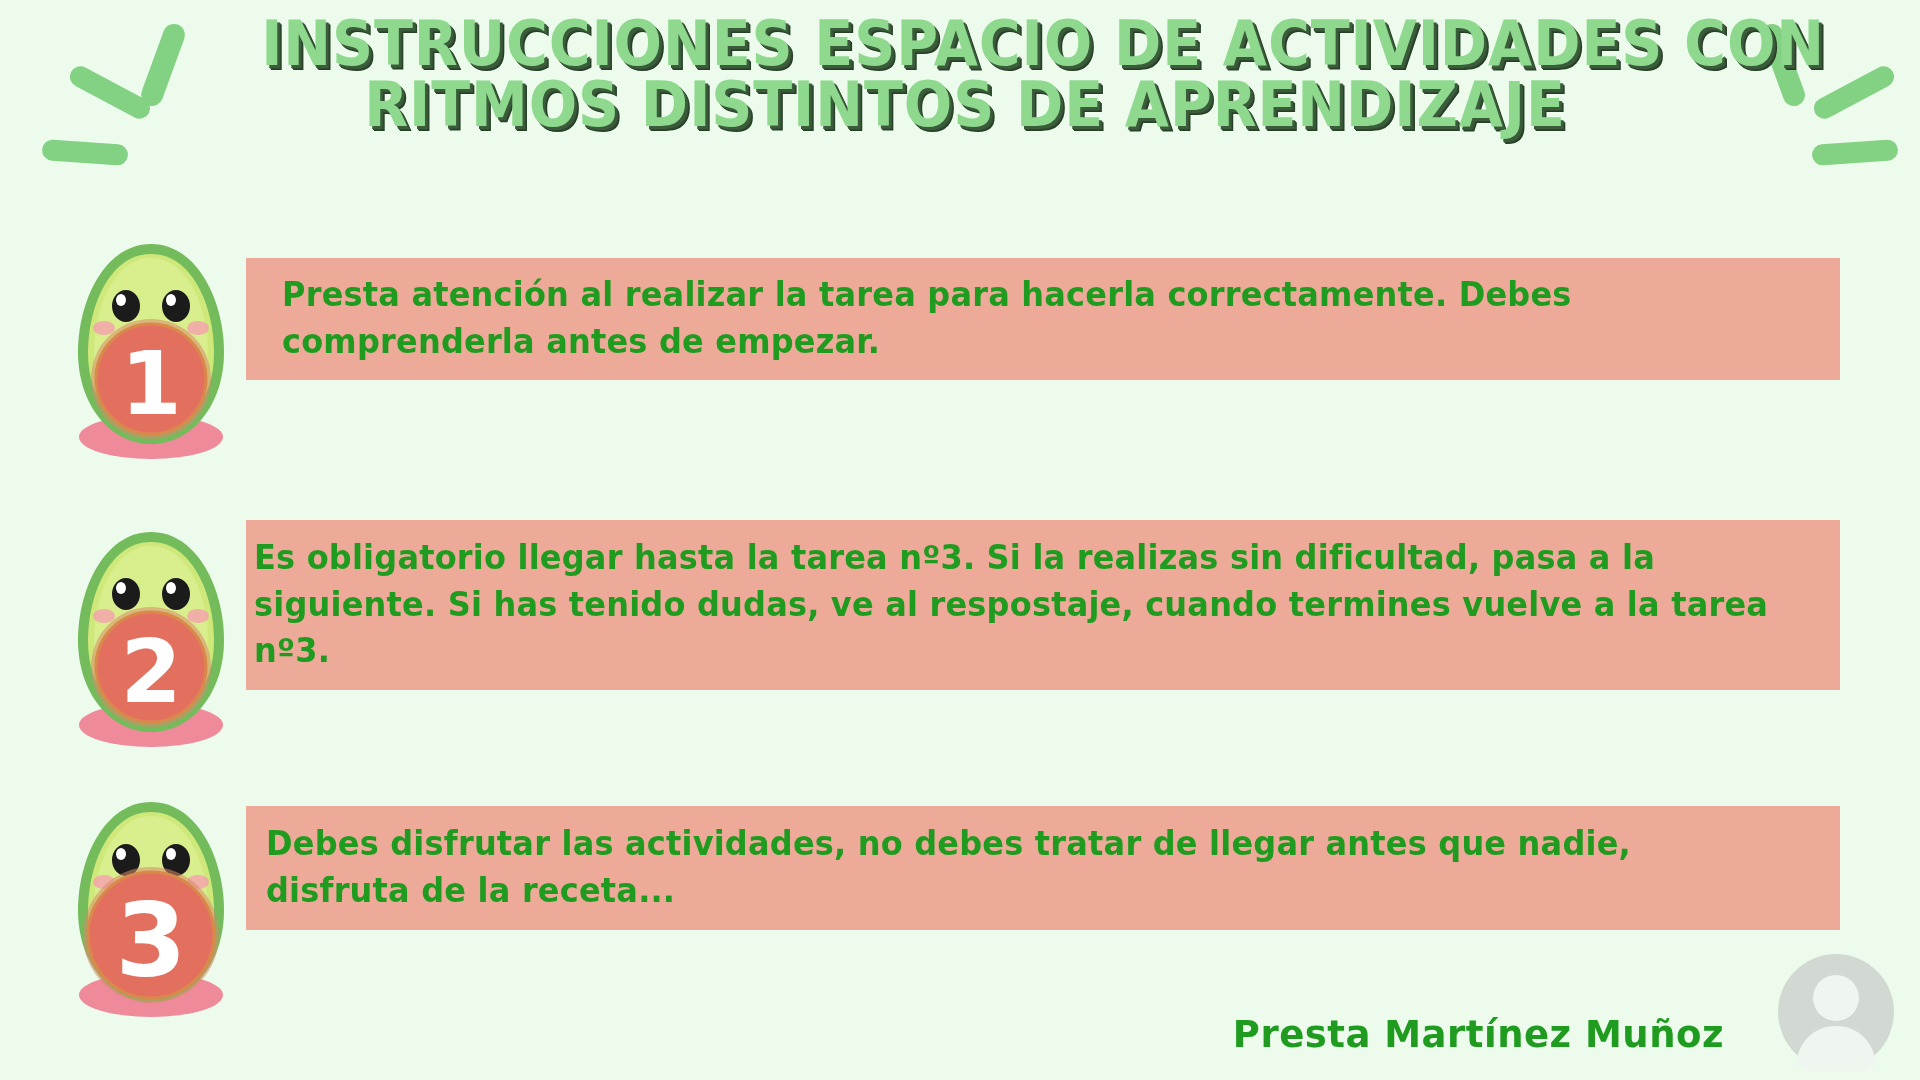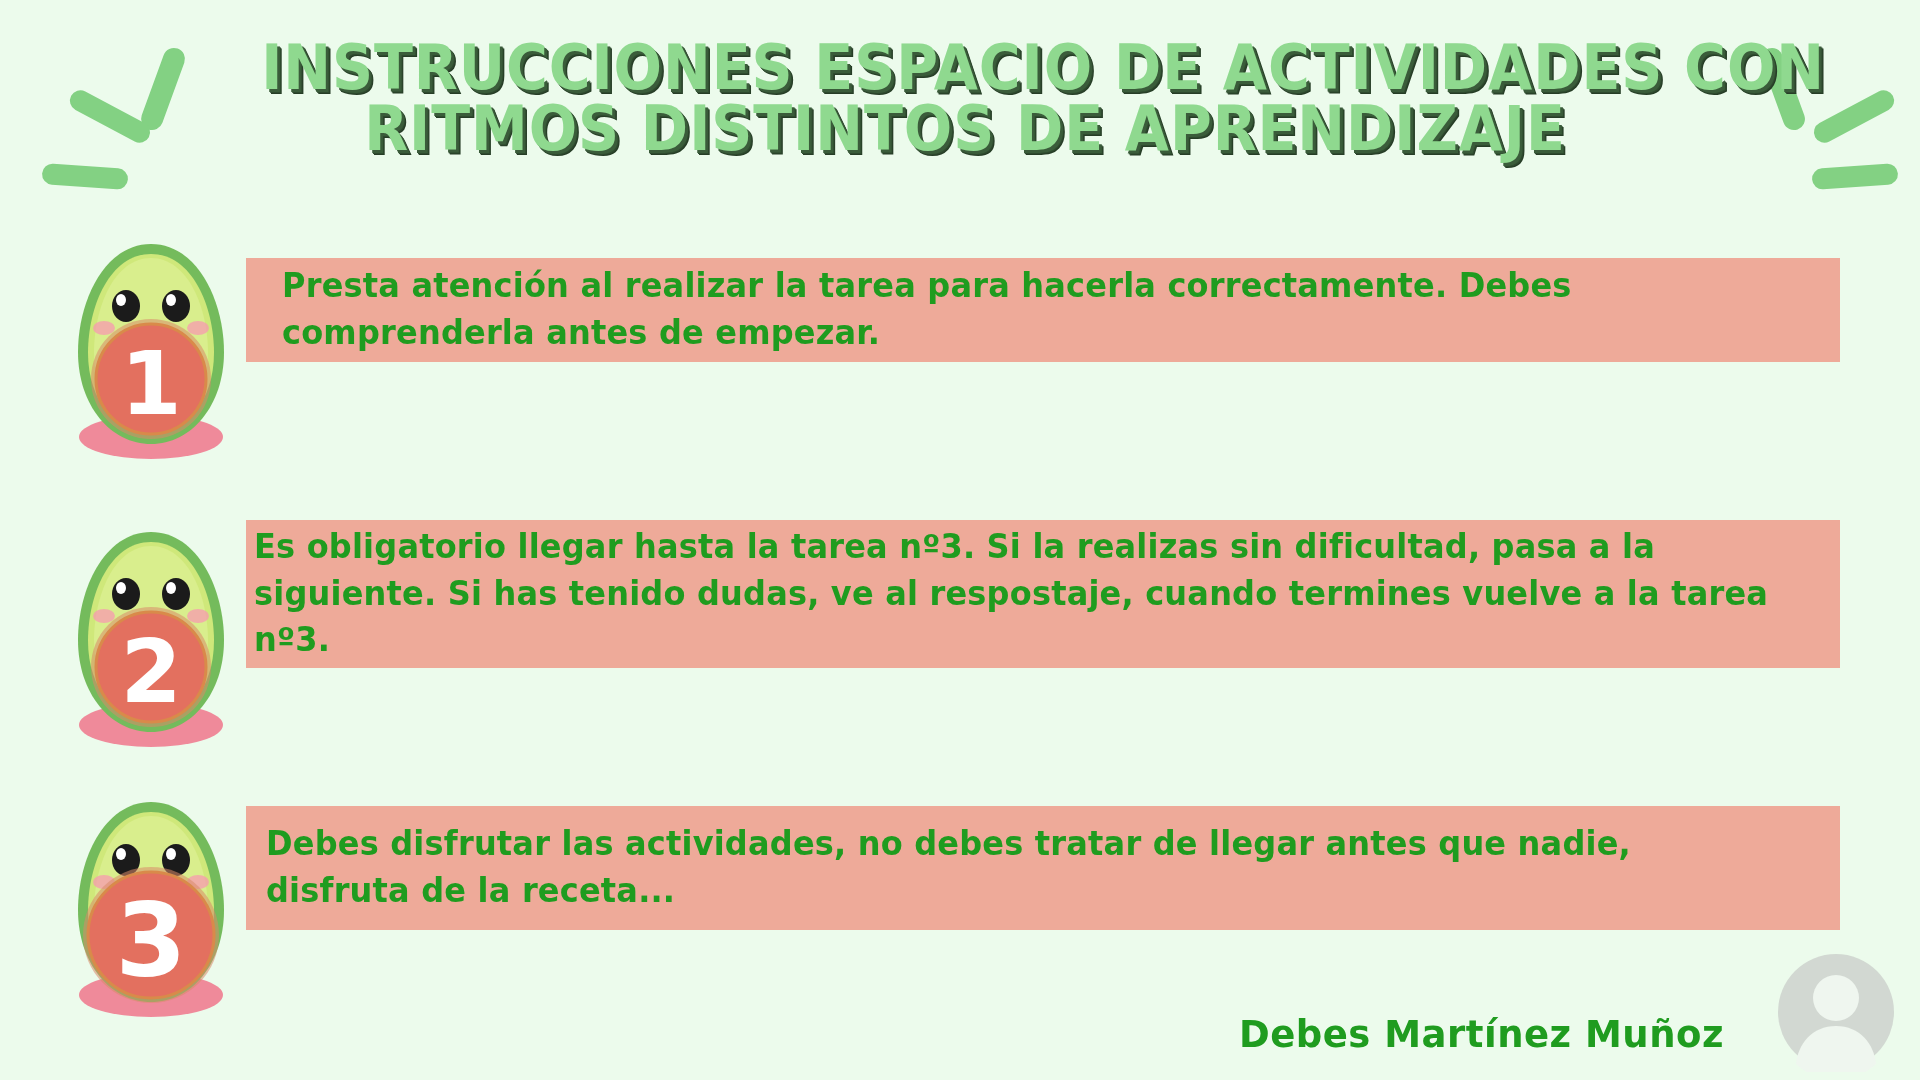--- a/index.html
+++ b/index.html
@@ -15,21 +15,20 @@
     position: relative;
   }
 
   
   .title-band {
     position: absolute;
     left: 0;
     top: 0;
     width: 1920px;
     height: 200px;
-    margin-top: 24px;
   }
   .title {
     position: absolute;
     left: 200px;
     top: 14px;
     width: 1530px;
     text-align: center;
     font-family: "DejaVu Sans", sans-serif;
     font-weight: bold;
     font-size: 62px;
@@ -154,21 +153,21 @@
       <ellipse cx="115" cy="68" rx="5" ry="6" fill="#ffffff"></ellipse>
       <ellipse cx="48" cy="96" rx="11" ry="7" fill="#f79ab0" opacity="0.75"></ellipse>
       <ellipse cx="142" cy="96" rx="11" ry="7" fill="#f79ab0" opacity="0.75"></ellipse>
       <path d="M82 95 Q95 108 108 95" stroke="#1b1b1b" stroke-width="4" fill="none" stroke-linecap="round"></path>
       <circle cx="95" cy="147" r="60" fill="#d98a6a" opacity="0.55"></circle>
       <circle cx="95" cy="147" r="55" fill="#e3705f"></circle>
       <circle cx="95" cy="147" r="55" fill="none" stroke="#d98a4a" stroke-width="3"></circle>
       <text x="95" y="182" text-anchor="middle" font-family="DejaVu Sans, sans-serif" font-weight="bold" font-size="88" fill="#ffffff">1</text>
     </svg>
   </div>
-  <div class="textbox" style="top:38px; height:104px;padding-left:36px;">
+  <div class="textbox" style="top:38px; height:122px;padding-left:36px;">
     <p>Presta atención al realizar la tarea para hacerla correctamente. Debes comprenderla antes de empezar.</p>
   </div>
 </div>
 
 <div class="row" style="top:520px;">
   <div class="avocado-wrap" style="top:0px;">
     <svg class="avo" viewBox="0 0 190 230">
       <ellipse cx="95" cy="205" rx="72" ry="22" fill="#f0758c" opacity="0.85"></ellipse>
       <path d="M95 12 C142 12 168 70 168 120 C168 174 135 212 95 212 C55 212 22 174 22 120 C22 70 48 12 95 12 Z" fill="#74bb5c"></path>
       <path d="M95 22 C136 22 158 74 158 121 C158 169 129 203 95 203 C61 203 32 169 32 121 C32 74 54 22 95 22 Z" fill="#cfe87a"></path>
@@ -179,21 +178,21 @@
       <ellipse cx="115" cy="68" rx="5" ry="6" fill="#ffffff"></ellipse>
       <ellipse cx="48" cy="96" rx="11" ry="7" fill="#f79ab0" opacity="0.75"></ellipse>
       <ellipse cx="142" cy="96" rx="11" ry="7" fill="#f79ab0" opacity="0.75"></ellipse>
       <path d="M82 95 Q95 108 108 95" stroke="#1b1b1b" stroke-width="4" fill="none" stroke-linecap="round"></path>
       <circle cx="95" cy="147" r="60" fill="#d98a6a" opacity="0.55"></circle>
       <circle cx="95" cy="147" r="55" fill="#e3705f"></circle>
       <circle cx="95" cy="147" r="55" fill="none" stroke="#d98a4a" stroke-width="3"></circle>
       <text x="95" y="182" text-anchor="middle" font-family="DejaVu Sans, sans-serif" font-weight="bold" font-size="88" fill="#ffffff">2</text>
     </svg>
   </div>
-  <div class="textbox" style="top:0px; height:148px;padding-left:8px;">
+  <div class="textbox" style="top:0px; height:170px;padding-left:8px;">
     <p>Es obligatorio llegar hasta la tarea nº3. Si la realizas sin dificultad, pasa a la siguiente. Si has tenido dudas, ve al respostaje, cuando termines vuelve a la tarea nº3.</p>
   </div>
 </div>
 
 <div class="row" style="top:790px;">
   <div class="avocado-wrap" style="top:0px;">
     <svg class="avo" viewBox="0 0 190 230">
       <ellipse cx="95" cy="205" rx="72" ry="22" fill="#f0758c" opacity="0.85"></ellipse>
       <path d="M95 12 C142 12 168 70 168 120 C168 174 135 212 95 212 C55 212 22 174 22 120 C22 70 48 12 95 12 Z" fill="#74bb5c"></path>
       <path d="M95 22 C136 22 158 74 158 121 C158 169 129 203 95 203 C61 203 32 169 32 121 C32 74 54 22 95 22 Z" fill="#cfe87a"></path>
@@ -209,19 +208,19 @@
       <circle cx="95" cy="145" r="63" fill="#e3705f"></circle>
       <circle cx="95" cy="145" r="63" fill="none" stroke="#d98a4a" stroke-width="3"></circle>
       <text x="95" y="186" text-anchor="middle" font-family="DejaVu Sans, sans-serif" font-weight="bold" font-size="102" fill="#ffffff">3</text>
     </svg>
   </div>
   <div class="textbox" style="top:16px; height:124px;">
     <p>Debes disfrutar las actividades, no debes tratar de llegar antes que nadie, disfruta de la receta...</p>
   </div>
 </div>
 
-<div class="author">Debes Martínez Muñoz</div>
+<div class="author">Presta Martínez Muñoz</div>
 
 <svg class="avatar" viewBox="0 0 120 120">
   <circle cx="60" cy="60" r="58" fill="#bdbdbd"></circle>
   <circle cx="60" cy="46" r="23" fill="#f2f2f2"></circle>
   <path d="M60 74 C84 74 98 92 100 112 A58 58 0 0 1 20 112 C22 92 36 74 60 74 Z" fill="#f2f2f2"></path>
 </svg>
 
 </body></html>

